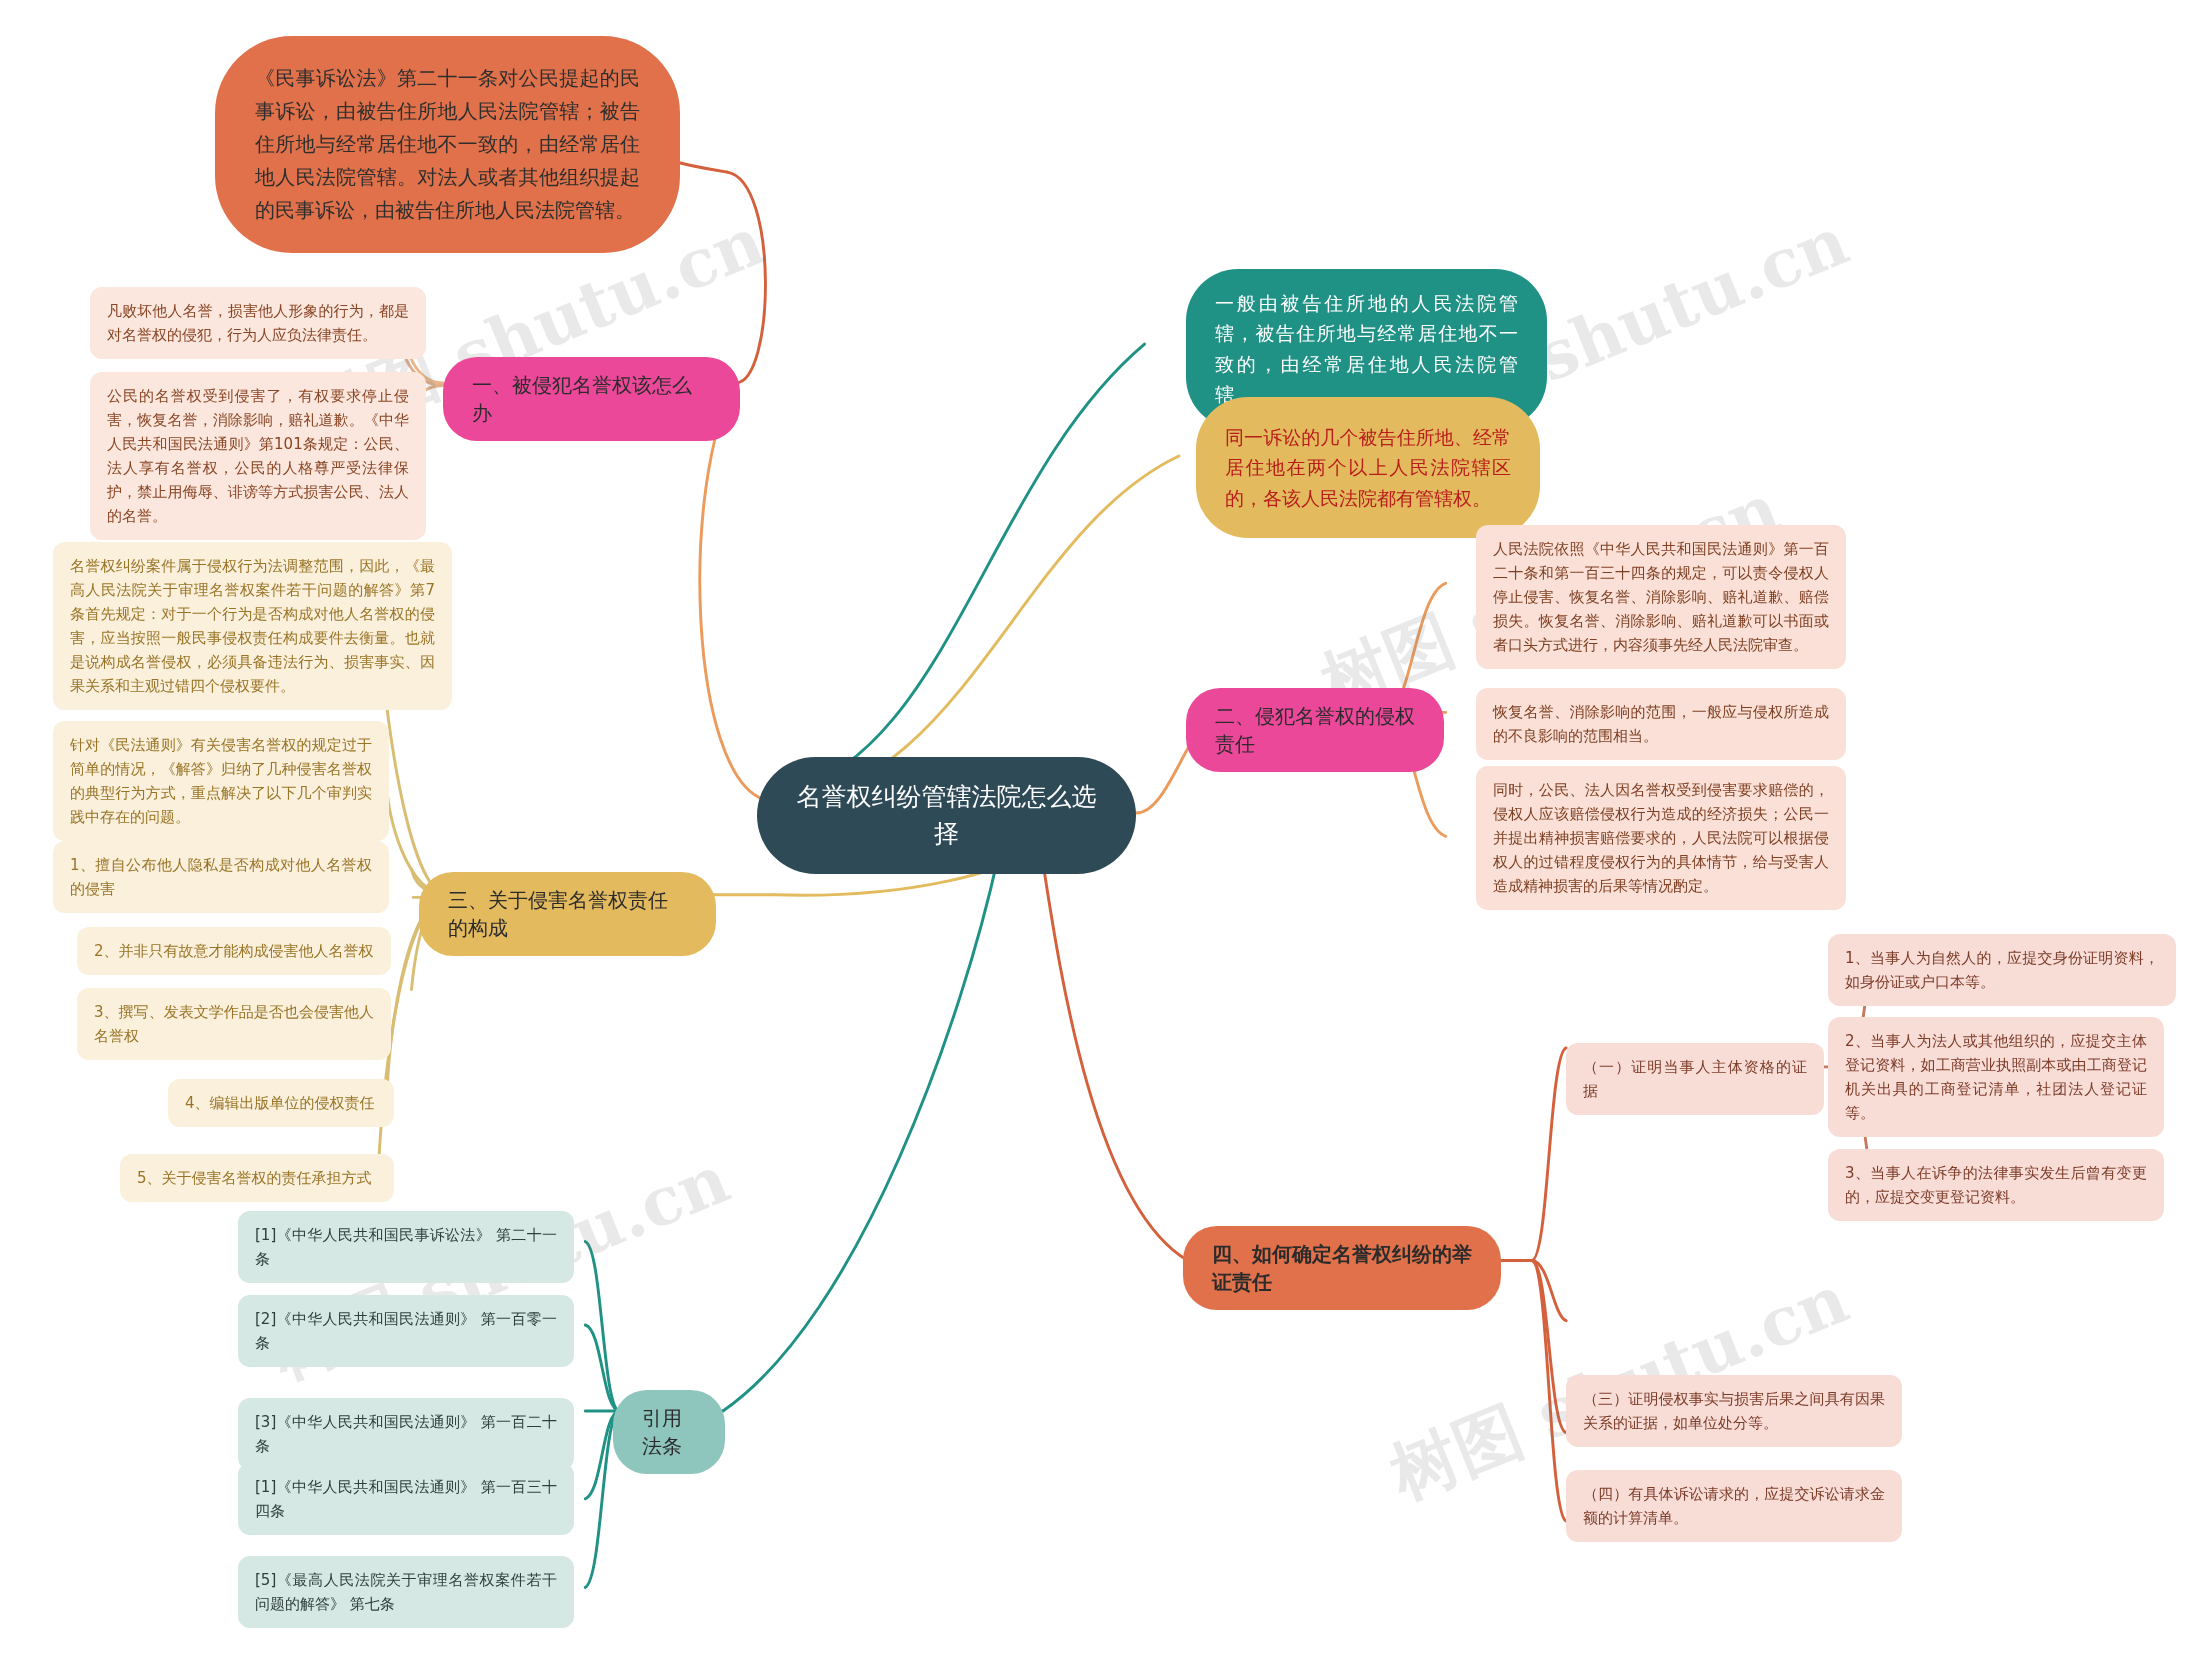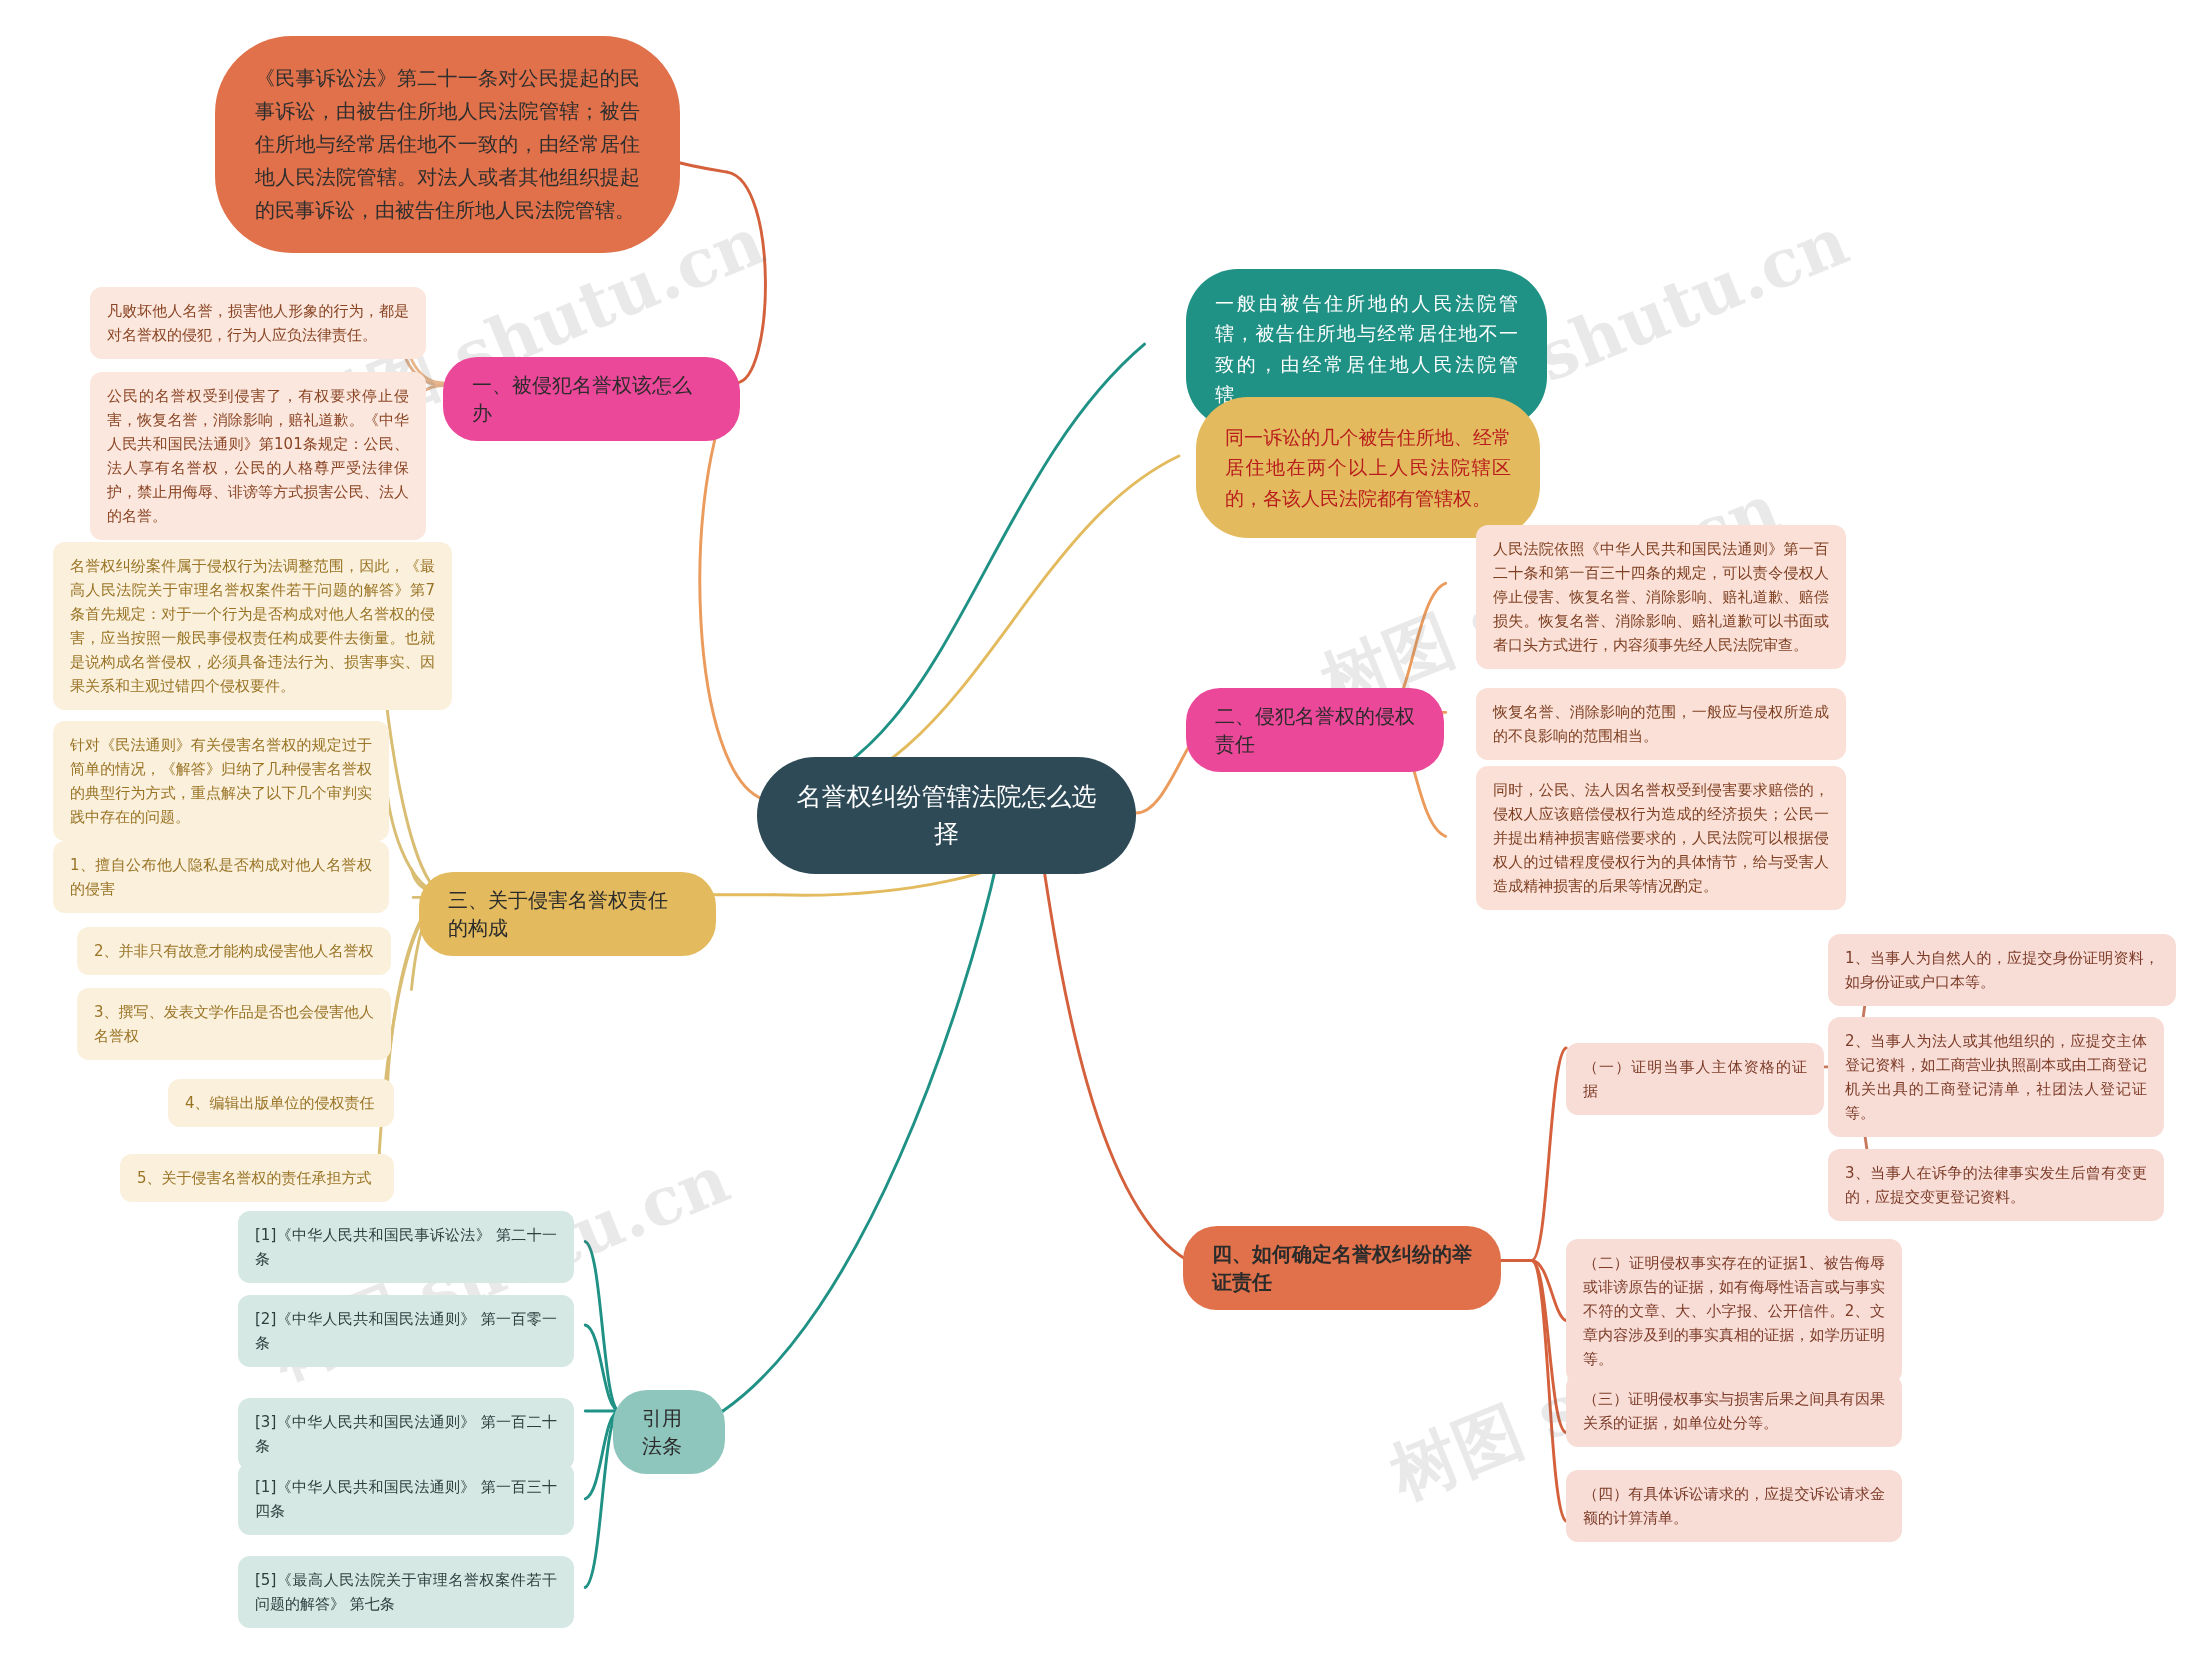--- a/index.html
+++ b/index.html
@@ -211,23 +211,20 @@
   </div>
 
   <div class="node leaf l-rose" style="left:1828px;top:1017px;width:336px;">
     <span class="txt">2、当事人为法人或其他组织的，应提交主体登记资料，如工商营业执照副本或由工商登记机关出具的工商登记清单，社团法人登记证等。</span>
   </div>
 
   <div class="node leaf l-rose" style="left:1828px;top:1149px;width:336px;">
     <span class="txt">3、当事人在诉争的法律事实发生后曾有变更的，应提交变更登记资料。</span>
   </div>
 
-  <div class="node leaf l-rose" style="left:1566px;top:1239px;width:336px;">
-    <span class="txt">（二）证明侵权事实存在的证据1、被告侮辱或诽谤原告的证据，如有侮辱性语言或与事实不符的文章、大、小字报、公开信件。2、文章内容涉及到的事实真相的证据，如学历证明等。</span>
-  </div>
 
   <div class="node leaf l-rose" style="left:1566px;top:1375px;width:336px;">
     <span class="txt">（三）证明侵权事实与损害后果之间具有因果关系的证据，如单位处分等。</span>
   </div>
 
   <div class="node leaf l-rose" style="left:1566px;top:1470px;width:336px;">
     <span class="txt">（四）有具体诉讼请求的，应提交诉讼请求金额的计算清单。</span>
   </div>
 
   <div class="node pill-branch b-teal" style="left:613px;top:1390px;width:112px;">

